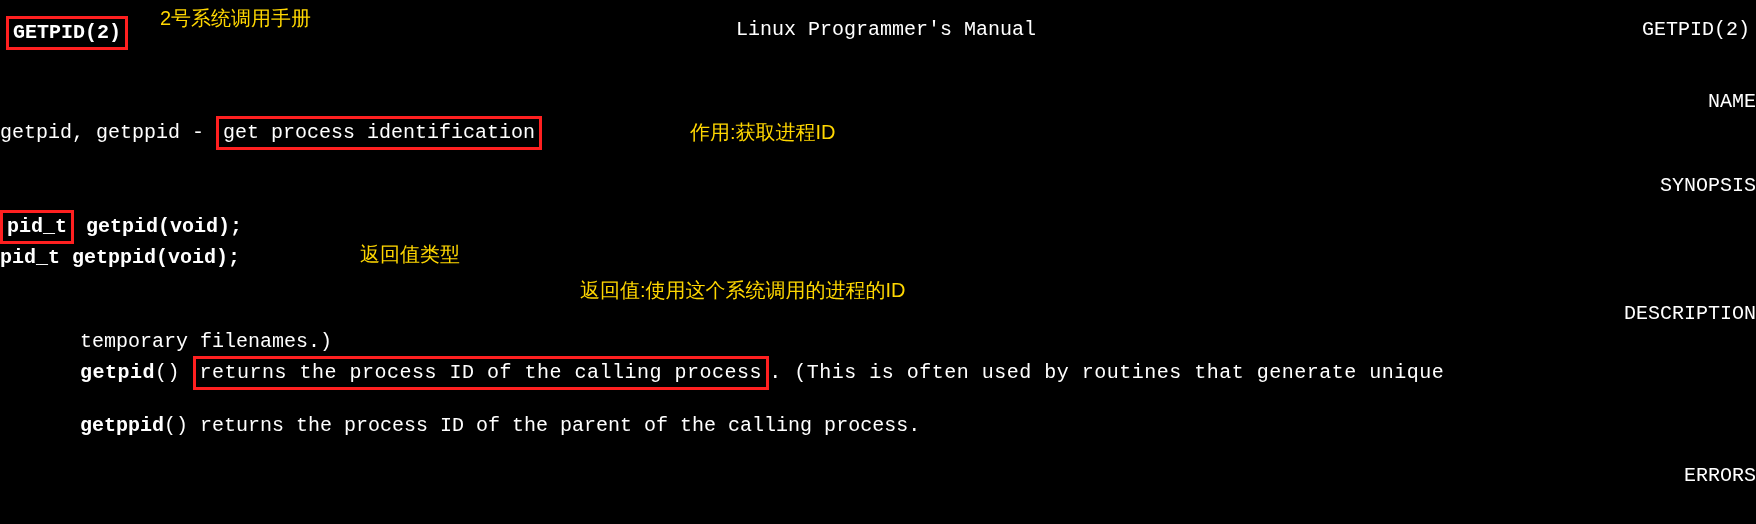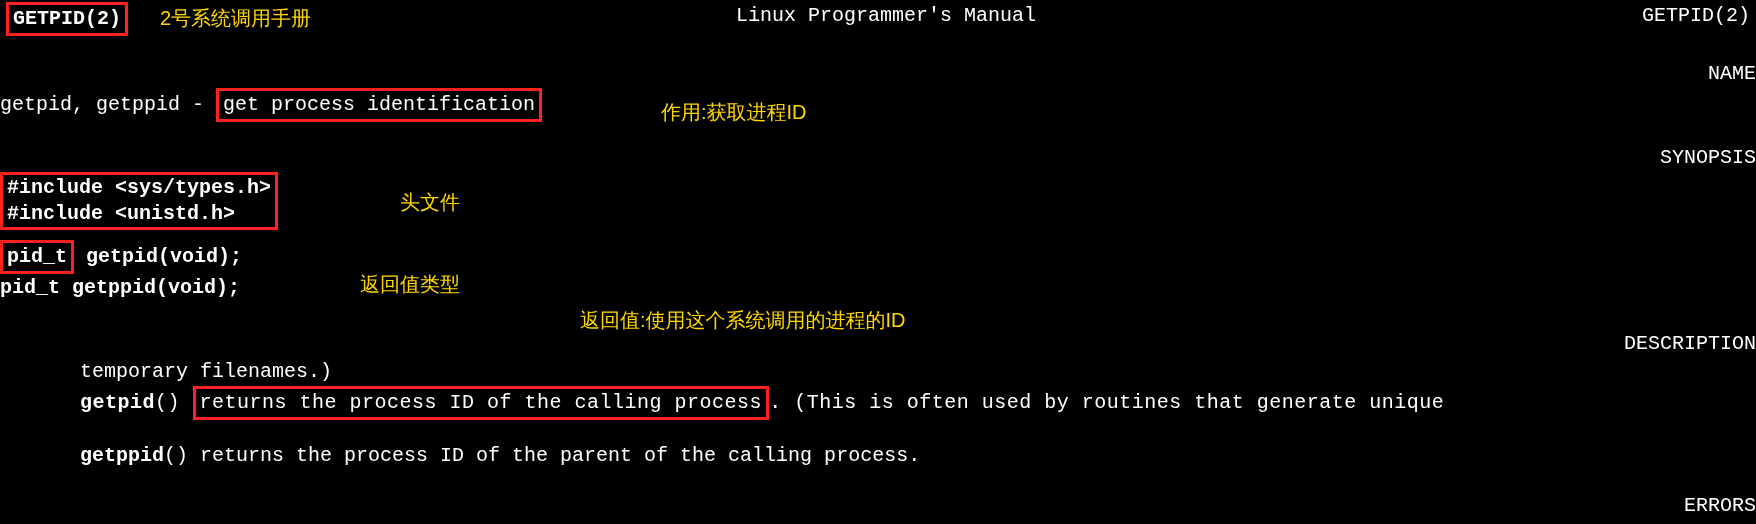--- a/index.html
+++ b/index.html
@@ -11,21 +11,21 @@
     line-height: 1.4;
     width: 1756px;
     height: 524px;
     overflow: hidden;
     position: relative;
   }
   .bold { font-weight: bold; }
   .header-row {
     display: flex;
     justify-content: space-between;
-    padding: 2px 6px;
+    padding: 16px 6px;
     position: relative;
   }
   .header-left { position: relative; display: inline-block; }
   .header-center { position: absolute; left: 50%; transform: translateX(-50%); margin-left: 8px; }
   .header-right { }
   .redbox {
     border: 3px solid #ff2020;
     padding: 0 4px;
     display: inline-block;
   }
@@ -63,33 +63,26 @@
     <span class="header-center">Linux Programmer's Manual</span>
     <span class="header-right">GETPID(2)</span>
     <span class="ann" style="left:160px; top:4px;">2号系统调用手册</span>
   </div>
 
   <div class="spacer"></div>
 
   <div class="section-heading">NAME</div>
   <div class="indent rel nowrap">
     <span>getpid, getppid - </span><span class="redbox">get process identification</span>
-    <span class="ann" style="left:661px; top:2px;margin-top:8px;">作用:获取进程ID</span>
+    <span class="ann" style="left:690px; top:2px;">作用:获取进程ID</span>
   </div>
 
   <div class="spacer"></div>
 
   <div class="section-heading">SYNOPSIS</div>
-  <div class="indent rel">
-    <span class="redbox bold" style="display:inline-block; line-height:1.3;">
-      <span>#include &lt;sys/types.h&gt;</span><br>
-      <span>#include &lt;unistd.h&gt;</span>
-    </span>
-    <span class="ann" style="left:400px; top:16px;">头文件</span>
-  </div>
 
   <div class="spacer-sm"></div>
 
   <div class="indent rel bold nowrap">
     <span class="redbox">pid_t</span><span> getpid(void);</span>
     <span class="ann" style="left:360px; top:2px; font-weight:normal;margin-top:28px;">返回值类型</span>
   </div>
   <div class="indent bold">pid_t getppid(void);</div>
 
   <div class="rel" style="height:28px;">

